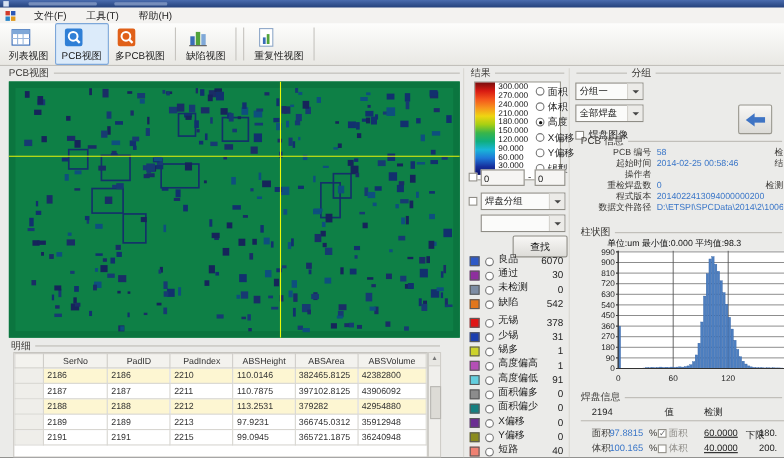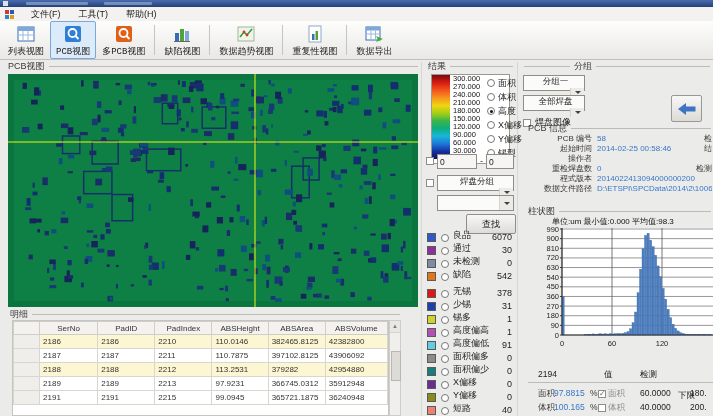--- a/index.html
+++ b/index.html
@@ -13,22 +13,22 @@
     background:linear-gradient(#4a6cae,#23407a);}
   .titlebar .tstreak{position:absolute;top:2px;height:3px;background:#a9bbdd;opacity:.55;border-radius:1px;}
   .menubar{position:absolute;left:0;top:7px;width:713px;height:14px;background:#f3f2f0;
     display:flex;align-items:center;font-size:9px;color:#222;border-bottom:1px solid #e2e1de;}
   .appicon{width:9px;height:9px;margin:0 8px 0 5px;position:relative;}
   .appicon i{position:absolute;width:4px;height:4px;}
   .menubar .mi{padding:0 9px;cursor:default;}
   .toolbar{position:absolute;left:0;top:21px;width:713px;height:39px;
     background:linear-gradient(#fdfdfc,#e9e8e4);border-bottom:1px solid #c2c0bb;
     display:flex;align-items:center;padding-left:2px;box-sizing:border-box;}
-  .tb-btn{height:35px;display:flex;flex-direction:column;align-items:center;justify-content:flex-start;
-    padding:1px 5px 0 5px;border:1px solid transparent;border-radius:2px;font-family:Liberation Mono, monospace;}
+  .tb-btn{height:35px;display:flex;flex-direction:column;align-items:flex-start;justify-content:flex-start;
+    padding:1px 5px 0 5px;border:1px solid transparent;border-radius:2px;}
   .tb-btn.active{background:#dcebfa;border-color:#7da7d9;}
   .tb-btn .ic{width:21px;height:21px;display:flex;align-items:center;justify-content:center;}
   .tb-btn .lb{font-size:9px;color:#1d1d1d;white-space:nowrap;margin-top:1px;}
   .tb-sep{width:1px;height:30px;background:#c6c4bf;margin:0 3px;}
   
   .cap{position:absolute;font-size:9px;color:#3b3936;display:flex;align-items:center;white-space:nowrap;height:10px;}
   .cap::after{content:"";border-top:1px solid #bdbbb5;flex:1 0 6px;margin-left:4px;}
   .cap.center::before{content:"";border-top:1px solid #bdbbb5;flex:0 0 46px;margin-right:4px;}
   
   .pcb-canvas{position:absolute;left:8px;top:74px;width:410px;height:233px;background:#0e8046;}
@@ -48,21 +48,21 @@
   .colorbar-box{position:absolute;left:431px;top:74px;width:79px;height:90px;background:#fff;border:1px solid #9a988f;box-sizing:border-box;display:flex;padding:0;}
   .colorbar-strip{width:18px;height:84px;}
   .colorbar-labels{display:flex;flex-direction:column;justify-content:space-between;margin-left:3px;font-size:7.5px;line-height:1;color:#111;}
   .radio{width:8px;height:8px;border-radius:50%;border:1px solid #777;background:#fff;box-sizing:border-box;position:relative;flex:0 0 8px;}
   .radio.sel::after{content:"";position:absolute;left:1.5px;top:1.5px;width:3px;height:3px;border-radius:50%;background:#111;}
   .measure-row{position:absolute;left:487px;width:30px;height:14px;display:flex;align-items:center;}
   .measure-row .ml{font-size:9px;color:#1d1d1d;margin-left:3px;white-space:nowrap;}
   .chk{width:8px;height:8px;border:1px solid #8f8d86;background:#fff;box-sizing:border-box;position:relative;flex:0 0 8px;}
   .chk.on::after{content:"✓";position:absolute;left:0px;top:-2px;font-size:8px;color:#666;}
   .rinput{position:absolute;height:15px;border:1px solid #8f8d86;background:#f6f5f3;font-size:8.5px;color:#222;padding:0 2px;box-sizing:border-box;font-family:"Liberation Sans",sans-serif;}
-  .combo{position:absolute;height:16px;border:1px solid #8f8d86;background:#fbfbfa;box-sizing:border-box;display:flex;align-items:center;font-size:8.5px;color:#222;padding-left:3px;flex-direction:column;}
+  .combo{position:absolute;height:16px;border:1px solid #8f8d86;background:#fbfbfa;box-sizing:border-box;display:flex;align-items:center;font-size:8.5px;color:#222;padding-left:3px;}
   .combo .carr{margin-left:auto;width:13px;height:100%;display:flex;align-items:center;justify-content:center;border-left:1px solid #d5d3ce;background:#ecebe8;}
   .combo .carr::after{content:"";border:3px solid transparent;border-top-color:#444;margin-top:3px;}
   .btn{position:absolute;border:1px solid #8f8d86;border-radius:2px;background:linear-gradient(#f8f7f5,#dddcd8);
     font-size:9px;color:#111;display:flex;align-items:center;justify-content:center;font-family:"Liberation Sans",sans-serif;}
   .cat-row{height:13px;display:flex;align-items:flex-end;}
   .cat-row .sw{width:9px;height:9px;border:1px solid #5a5a5a;box-sizing:border-box;flex:0 0 9px;}
   .cat-row .radio{margin-left:5px;}
   .cat-row .cl{font-size:9px;color:#1d1d1d;margin-left:4px;white-space:nowrap;}
   .cat-row .cc{font-size:9px;color:#1d1d1d;margin-left:auto;padding-right:2px;}
   
@@ -72,21 +72,21 @@
   .info-row .ir{position:absolute;right:0;color:#3b3936;white-space:nowrap;}
   .hist-sub{position:absolute;left:552px;top:216px;width:161px;font-size:8px;color:#111;white-space:nowrap;overflow:hidden;}
   .pad-hdr{position:absolute;font-size:8.5px;color:#222;white-space:nowrap;}
   .pad-row{position:absolute;left:528px;width:185px;height:13px;font-size:8.5px;}
   .pad-row span{position:absolute;white-space:nowrap;}
   .pr-name{left:10px;color:#3b3936;}
   .pr-val{left:26px;color:#3a76c8;}
   .pr-unit{left:62px;color:#3b3936;}
   .pr-chk{left:70px;top:2px;}
   .pr-chklb{left:80px;color:#8d8b86;}
-  .pr-low{left:112px;color:#222;}
+  .pr-low{left:112px;color:#222;text-decoration:underline;}
   .pr-up{left:162px;color:#222;}
   .arrowbtn{position:absolute;left:671px;top:95px;width:29px;height:25px;border:1px solid #9a988f;border-radius:2px;
     background:linear-gradient(#f8f7f5,#dcdbd7);display:flex;align-items:center;justify-content:center;}
 </style>
 </head>
 <body>
 
 <div class="screen">
 
   <div class="titlebar">
@@ -148,56 +148,32 @@
           <svg width="20" height="20">
             <rect x="3" y="9" width="4" height="8" fill="#3a6db8"></rect>
             <rect x="8" y="5" width="4" height="12" fill="#52a33a"></rect>
             <rect x="13" y="7" width="4" height="10" fill="#7fa8d8"></rect>
             <line x1="2" y1="17.5" x2="18" y2="17.5" stroke="#666"></line>
           </svg>
         </span>
         <span class="lb">缺陷视图</span>
       </div>
       <div class="tb-sep"></div>
-      <div class="tb-btn">
-        <span class="ic">
-          <svg width="20" height="20">
-            <rect x="2" y="3" width="16" height="14" fill="#eef4ea" stroke="#9db89a"></rect>
-            <polyline points="4,13 8,8 11,11 16,5" fill="none" stroke="#35953a" stroke-width="1.5"></polyline>
-            <circle cx="8" cy="8" r="1.4" fill="#d03a2a"></circle>
-            <circle cx="11" cy="11" r="1.4" fill="#d03a2a"></circle>
-          </svg>
-        </span>
-        <span class="lb">数据趋势视图</span>
-      </div>
       <div class="tb-sep"></div>
       <div class="tb-btn">
         <span class="ic">
           <svg width="20" height="20">
             <rect x="4" y="2" width="12" height="16" fill="#fff" stroke="#8fa8c8"></rect>
             <rect x="7" y="10" width="2.5" height="6" fill="#3a6db8"></rect>
             <rect x="10.5" y="7" width="2.5" height="9" fill="#52a33a"></rect>
           </svg>
         </span>
         <span class="lb">重复性视图</span>
       </div>
       <div class="tb-sep"></div>
-      <div class="tb-btn">
-        <span class="ic">
-          <svg width="20" height="20">
-            <rect x="2" y="3" width="14" height="13" fill="#fff" stroke="#3a6db8"></rect>
-            <rect x="2" y="3" width="14" height="3.5" fill="#7fa8d8"></rect>
-            <line x1="2" y1="10" x2="16" y2="10" stroke="#9ab8dd"></line>
-            <line x1="7" y1="6.5" x2="7" y2="16" stroke="#9ab8dd"></line>
-            <line x1="11.5" y1="6.5" x2="11.5" y2="16" stroke="#9ab8dd"></line>
-            <polygon points="12,12 19,15 12,18 13.5,15" fill="#3fae3f"></polygon>
-          </svg>
-        </span>
-        <span class="lb">数据导出</span>
-      </div>
     </div>
 
   <div class="cap" style="left:8px;top:61px;width:410px;">
     <span>PCB视图</span>
   </div>
   <div class="pcb-canvas">
     <svg id="pcb-svg" width="410" height="233">
         <rect x="0" y="0" width="410" height="233" fill="#0e8046"></rect>
         <rect x="3" y="3" width="404" height="227" fill="none" stroke="#0a6b3a" stroke-width="6" opacity="0.55"></rect>
         <rect x="194.2" y="32.9" width="23.6" height="21.4" fill="none" stroke="#14306a" stroke-width="1.5"></rect>
@@ -927,20 +903,23 @@
       <rect x="157" y="108.35757575757576" width="2.2" height="0.6424242424242425" fill="#4d7fc0" stroke="#2c5a9e" stroke-width="0.3"></rect>
       <rect x="159.5" y="108.46464646464646" width="2.2" height="0.5353535353535354" fill="#4d7fc0" stroke="#2c5a9e" stroke-width="0.3"></rect>
       <rect x="162" y="108.35757575757576" width="2.2" height="0.6424242424242425" fill="#4d7fc0" stroke="#2c5a9e" stroke-width="0.3"></rect>
       <rect x="164.5" y="108.46464646464646" width="2.2" height="0.5353535353535354" fill="#4d7fc0" stroke="#2c5a9e" stroke-width="0.3"></rect>
       <rect x="167" y="108.46464646464646" width="2.2" height="0.5353535353535354" fill="#4d7fc0" stroke="#2c5a9e" stroke-width="0.3"></rect>
       <rect x="169.5" y="108.57171717171717" width="2.2" height="0.42828282828282827" fill="#4d7fc0" stroke="#2c5a9e" stroke-width="0.3"></rect>
       <line x1="22" y1="2" x2="22" y2="109" stroke="#333"></line>
       <line x1="22" y1="109" x2="173" y2="109" stroke="#333"></line>
     </svg>
 
+  <div class="cap" style="left:528px;top:356px;width:183px;">
+    <span>焊盘信息</span>
+  </div>
   <div class="pad-hdr" style="left:538px;top:369px;">2194</div>
   <div class="pad-hdr" style="left:604px;top:369px;">值</div>
   <div class="pad-hdr" style="left:640px;top:369px;">检测</div>
   <div class="pad-hdr" style="left:678px;top:390px;">下限</div>
   <div style="position:absolute;left:528px;top:382px;width:185px;border-top:1px solid #bdbbb5;"></div>
   <div id="pad-info-rows"></div>
 
 <div class="pad-row" style="top: 388px;">
       <span class="pr-name">面积</span>
       <span class="pr-val">97.8815</span>

